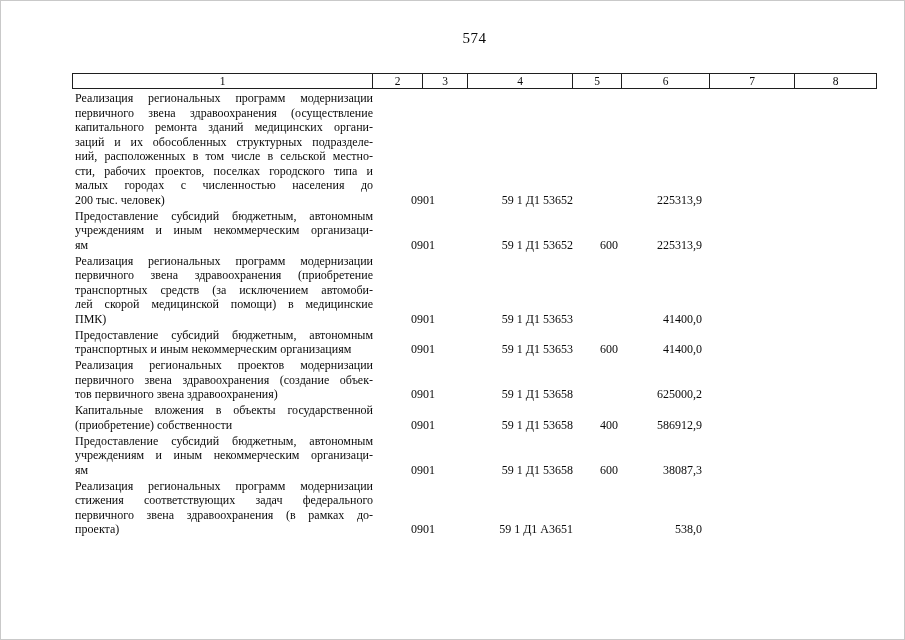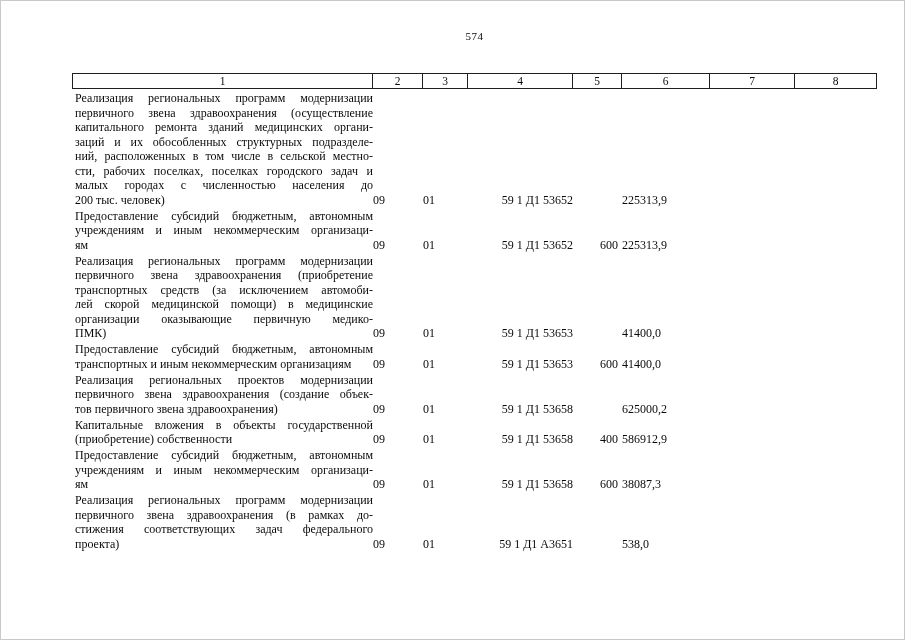--- a/index.html
+++ b/index.html
@@ -9,21 +9,21 @@
     font-family:"Liberation Serif","DejaVu Serif",serif;
     color:#0a0a0a;
     position:relative;
     box-shadow: inset 0 0 0 1px #c9c9c9;
     overflow:hidden;
   }
   .page-number{
     position:absolute;
     top:30px;left:72px;width:805px;
     text-align:center;
-    font-size:11px;
+    font-size:15px;
     letter-spacing:0.5px;
   }
   .btable{
     position:absolute;
     left:72px;top:73px;width:805px;
   }
   .thead{
     display:flex;
     border:1px solid #1f1f1f;
     box-sizing:border-box;
@@ -47,25 +47,25 @@
     align-items:flex-end;
     margin-bottom:1.5px;
   }
   .c{
     box-sizing:border-box;
     font-size:12px;
     line-height:14.5px;
     white-space:nowrap;
   }
   .c1{width:301px;padding-left:3px;}
-  .c2{width:50px;text-align:left;margin-top:10px;}
+  .c2{width:50px;text-align:right;margin-top:10px;}
   .c3{width:45px;text-align:left;}
   .c4{width:105px;text-align:right;}
   .c5{width:49px;text-align:right;padding-right:4px;}
-  .c6{width:88px;text-align:left;padding-right:8px;}
+  .c6{width:88px;text-align:right;padding-right:8px;}
   .c7{width:85px;}
   .c8{width:82px;}
   .line{
     white-space:nowrap;
     overflow:visible;
   }
   .line.j{
     text-align:justify;
     text-align-last:justify;
   }
@@ -87,21 +87,21 @@
     <div class="hc hc8">8</div>
   </div>
   <div class="tbody" id="tbody">
   <div class="trow">
     <div class="c c1">
           <div class="line j">Реализация региональных программ модернизации</div>
           <div class="line j">первичного звена здравоохранения (осуществление</div>
           <div class="line j">капитального ремонта зданий медицинских органи-</div>
           <div class="line j">заций и их обособленных структурных подразделе-</div>
           <div class="line j">ний, расположенных в том числе в сельской местно-</div>
-          <div class="line j">сти, рабочих поселках, поселках городского задач и</div>
+          <div class="line j">сти, рабочих проектов, поселках городского типа и</div>
           <div class="line j">малых городах с численностью населения до</div>
           <div class="line">200 тыс. человек)</div>
         </div>
     <div class="c c2">09</div>
     <div class="c c3">01</div>
     <div class="c c4">59 1 Д1 53652</div>
     <div class="c c5"></div>
     <div class="c c6">225313,9</div>
     <div class="c c7"></div>
     <div class="c c8"></div>
@@ -121,21 +121,20 @@
     <div class="c c7"></div>
     <div class="c c8"></div>
   </div>
 
   <div class="trow">
     <div class="c c1">
           <div class="line j">Реализация региональных программ модернизации</div>
           <div class="line j">первичного звена здравоохранения (приобретение</div>
           <div class="line j">транспортных средств (за исключением автомоби-</div>
           <div class="line j">лей скорой медицинской помощи) в медицинские</div>
-          <div class="line j">организации оказывающие первичную медико-</div>
           <div class="line">ПМК)</div>
         </div>
     <div class="c c2">09</div>
     <div class="c c3">01</div>
     <div class="c c4">59 1 Д1 53653</div>
     <div class="c c5"></div>
     <div class="c c6">41400,0</div>
     <div class="c c7"></div>
     <div class="c c8"></div>
   </div>
@@ -194,22 +193,22 @@
     <div class="c c4">59 1 Д1 53658</div>
     <div class="c c5">600</div>
     <div class="c c6">38087,3</div>
     <div class="c c7"></div>
     <div class="c c8"></div>
   </div>
 
   <div class="trow">
     <div class="c c1">
           <div class="line j">Реализация региональных программ модернизации</div>
+          <div class="line j">стижения соответствующих задач федерального</div>
           <div class="line j">первичного звена здравоохранения (в рамках до-</div>
-          <div class="line j">стижения соответствующих задач федерального</div>
           <div class="line">проекта)</div>
         </div>
     <div class="c c2">09</div>
     <div class="c c3">01</div>
     <div class="c c4">59 1 Д1 А3651</div>
     <div class="c c5"></div>
     <div class="c c6">538,0</div>
     <div class="c c7"></div>
     <div class="c c8"></div>
   </div>

